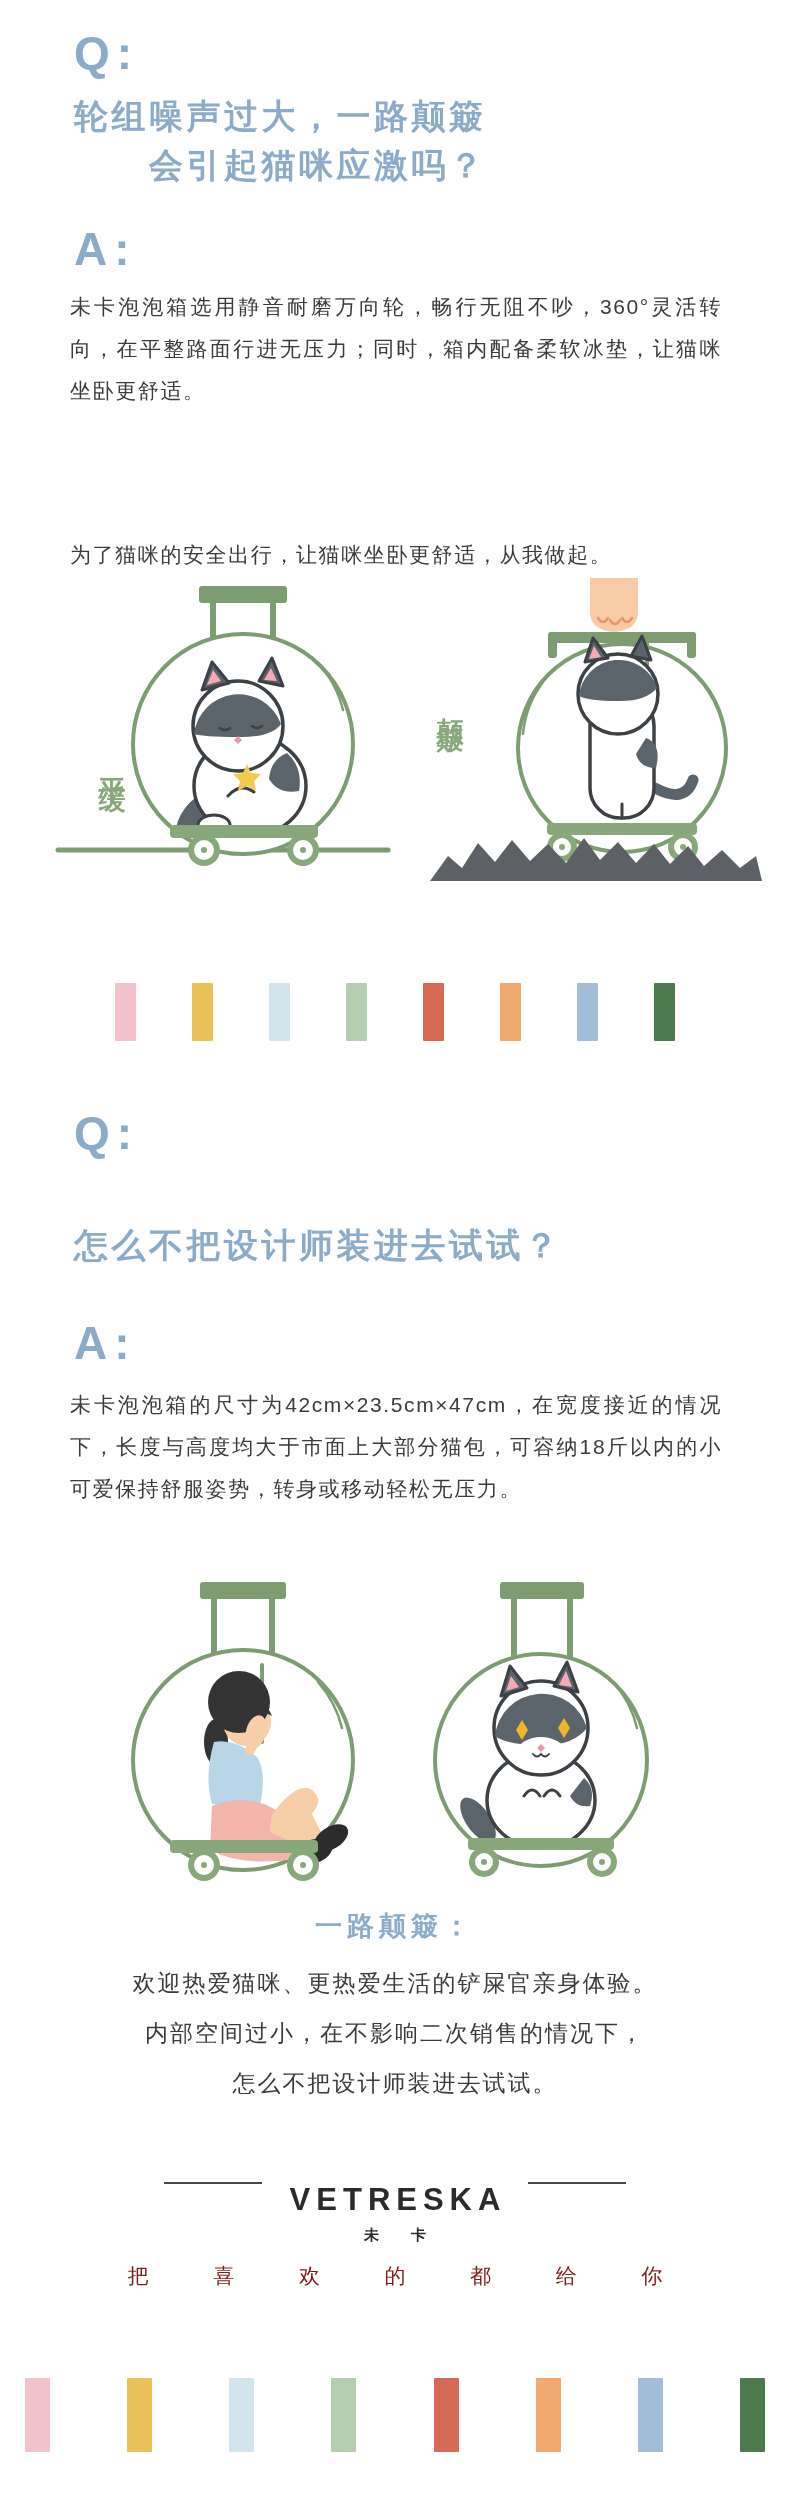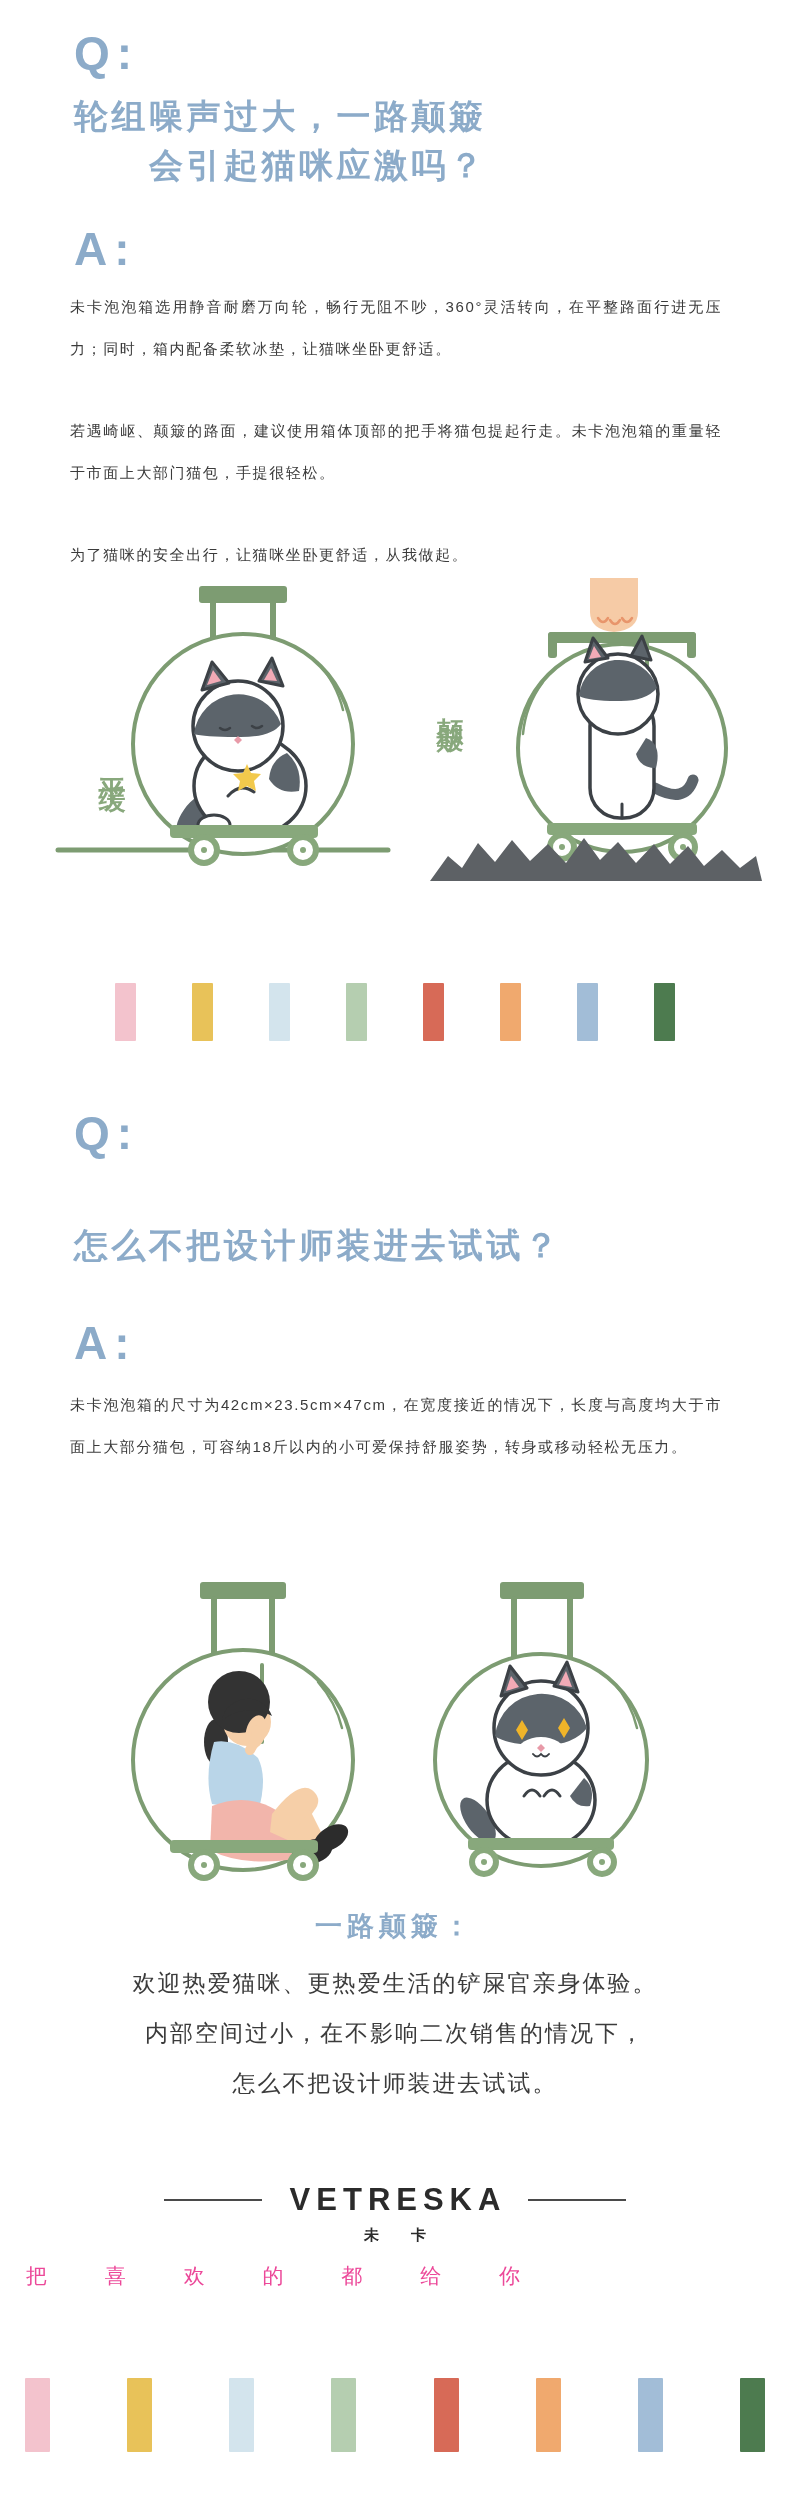--- a/index.html
+++ b/index.html
@@ -13,71 +13,70 @@
   }
   .abs{position:absolute;}
   .qa-label{
     font-size:46px;font-weight:700;color:#8cabc9;letter-spacing:7px;
   }
   .question{
     font-size:34px;font-weight:700;color:#8cabc9;
     letter-spacing:3.5px;line-height:49px;margin:0;text-align:right;
   }
   .para{
-    font-size:15px;color:#3b3b3b;line-height:42px;letter-spacing:1.6px;
+    font-size:21px;color:#3b3b3b;line-height:42px;letter-spacing:1.6px;
     text-align:justify;width:652px;margin:0;
   }
   .illus-label{
     writing-mode:vertical-rl;
     color:#88a87c;font-weight:700;font-size:27px;letter-spacing:8px;
   }
   .swatch-row{display:flex;justify-content:space-between;}
   .swatch{border-radius:1px;}
   .swatch-row-1 .swatch{width:21px;height:58px;}
   .swatch-row-2 .swatch{width:25px;height:74px;}
   .notice-title{
     width:790px;text-align:center;font-size:27px;font-weight:700;
     color:#8cabc9;letter-spacing:5px;
   }
   .notice-body{
     width:790px;text-align:center;font-size:23px;color:#3b3b3b;
     line-height:50px;letter-spacing:2px;
   }
   .brand-row{
-    width:790px;display:flex;align-items:center;justify-content:center;gap:28px;
+    width:790px;display:flex;align-items:flex-start;justify-content:center;gap:28px;
   }
   .brand-line{width:98px;height:0;border-top:2px solid #4a4a4a;}
   .brand-word{
     font-size:31px;font-weight:600;color:#2b2b2b;letter-spacing:6px;margin-right:-6px;
   }
   .brand-cn{
     width:790px;text-align:center;font-size:15px;color:#2b2b2b;
     letter-spacing:14px;text-indent:14px;font-weight:600;
   }
   .slogan{
-    width:790px;text-align:left;font-size:21px;color:#ec4899;
-    letter-spacing:26px;text-indent:26px;
+    width:790px;text-align:center;font-size:21px;color:#7f1d1d;
+    letter-spacing:26px;text-indent:26px;font-family:Liberation Mono, monospace;
   }
 </style>
 </head>
 <body>
 
 <div class="page">
 
   <div class="abs qa-label" style="top:26px;left:74px;">Q:</div>
 
   <h2 class="abs question" style="top:92px;left:74px;">
     <span>轮组噪声过大，一路颠簸</span><br>
     <span>会引起猫咪应激吗？</span>
   </h2>
 
   <div class="abs qa-label" style="top:222px;left:74px;">A:</div>
 
   <p class="abs para" style="top:286px;left:70px;">未卡泡泡箱选用静音耐磨万向轮，畅行无阻不吵，360°灵活转向，在平整路面行进无压力；同时，箱内配备柔软冰垫，让猫咪坐卧更舒适。</p>
-  <p class="abs para" style="top:410px;left:70px;">若遇崎岖、颠簸的路面，建议使用箱体顶部的把手将猫包提起行走。未卡泡泡箱的重量轻于市面上大部门猫包，手提很轻松。</p>
   <p class="abs para" style="top:534px;left:70px;">为了猫咪的安全出行，让猫咪坐卧更舒适，从我做起。</p>
 
   <div class="abs" style="top:578px;left:0;width:790px;height:332px;">
     <svg width="790" height="332" viewBox="0 0 790 332">
 
       <g stroke-linecap="round">
         <line x1="58" y1="272" x2="388" y2="272" stroke="#7d9c72" stroke-width="5"></line>
         <rect x="199" y="8" width="88" height="17" rx="3" fill="#7d9c72"></rect>
         <line x1="213" y1="25" x2="213" y2="148" stroke="#7d9c72" stroke-width="6"></line>
         <line x1="273" y1="25" x2="273" y2="148" stroke="#7d9c72" stroke-width="6"></line>

